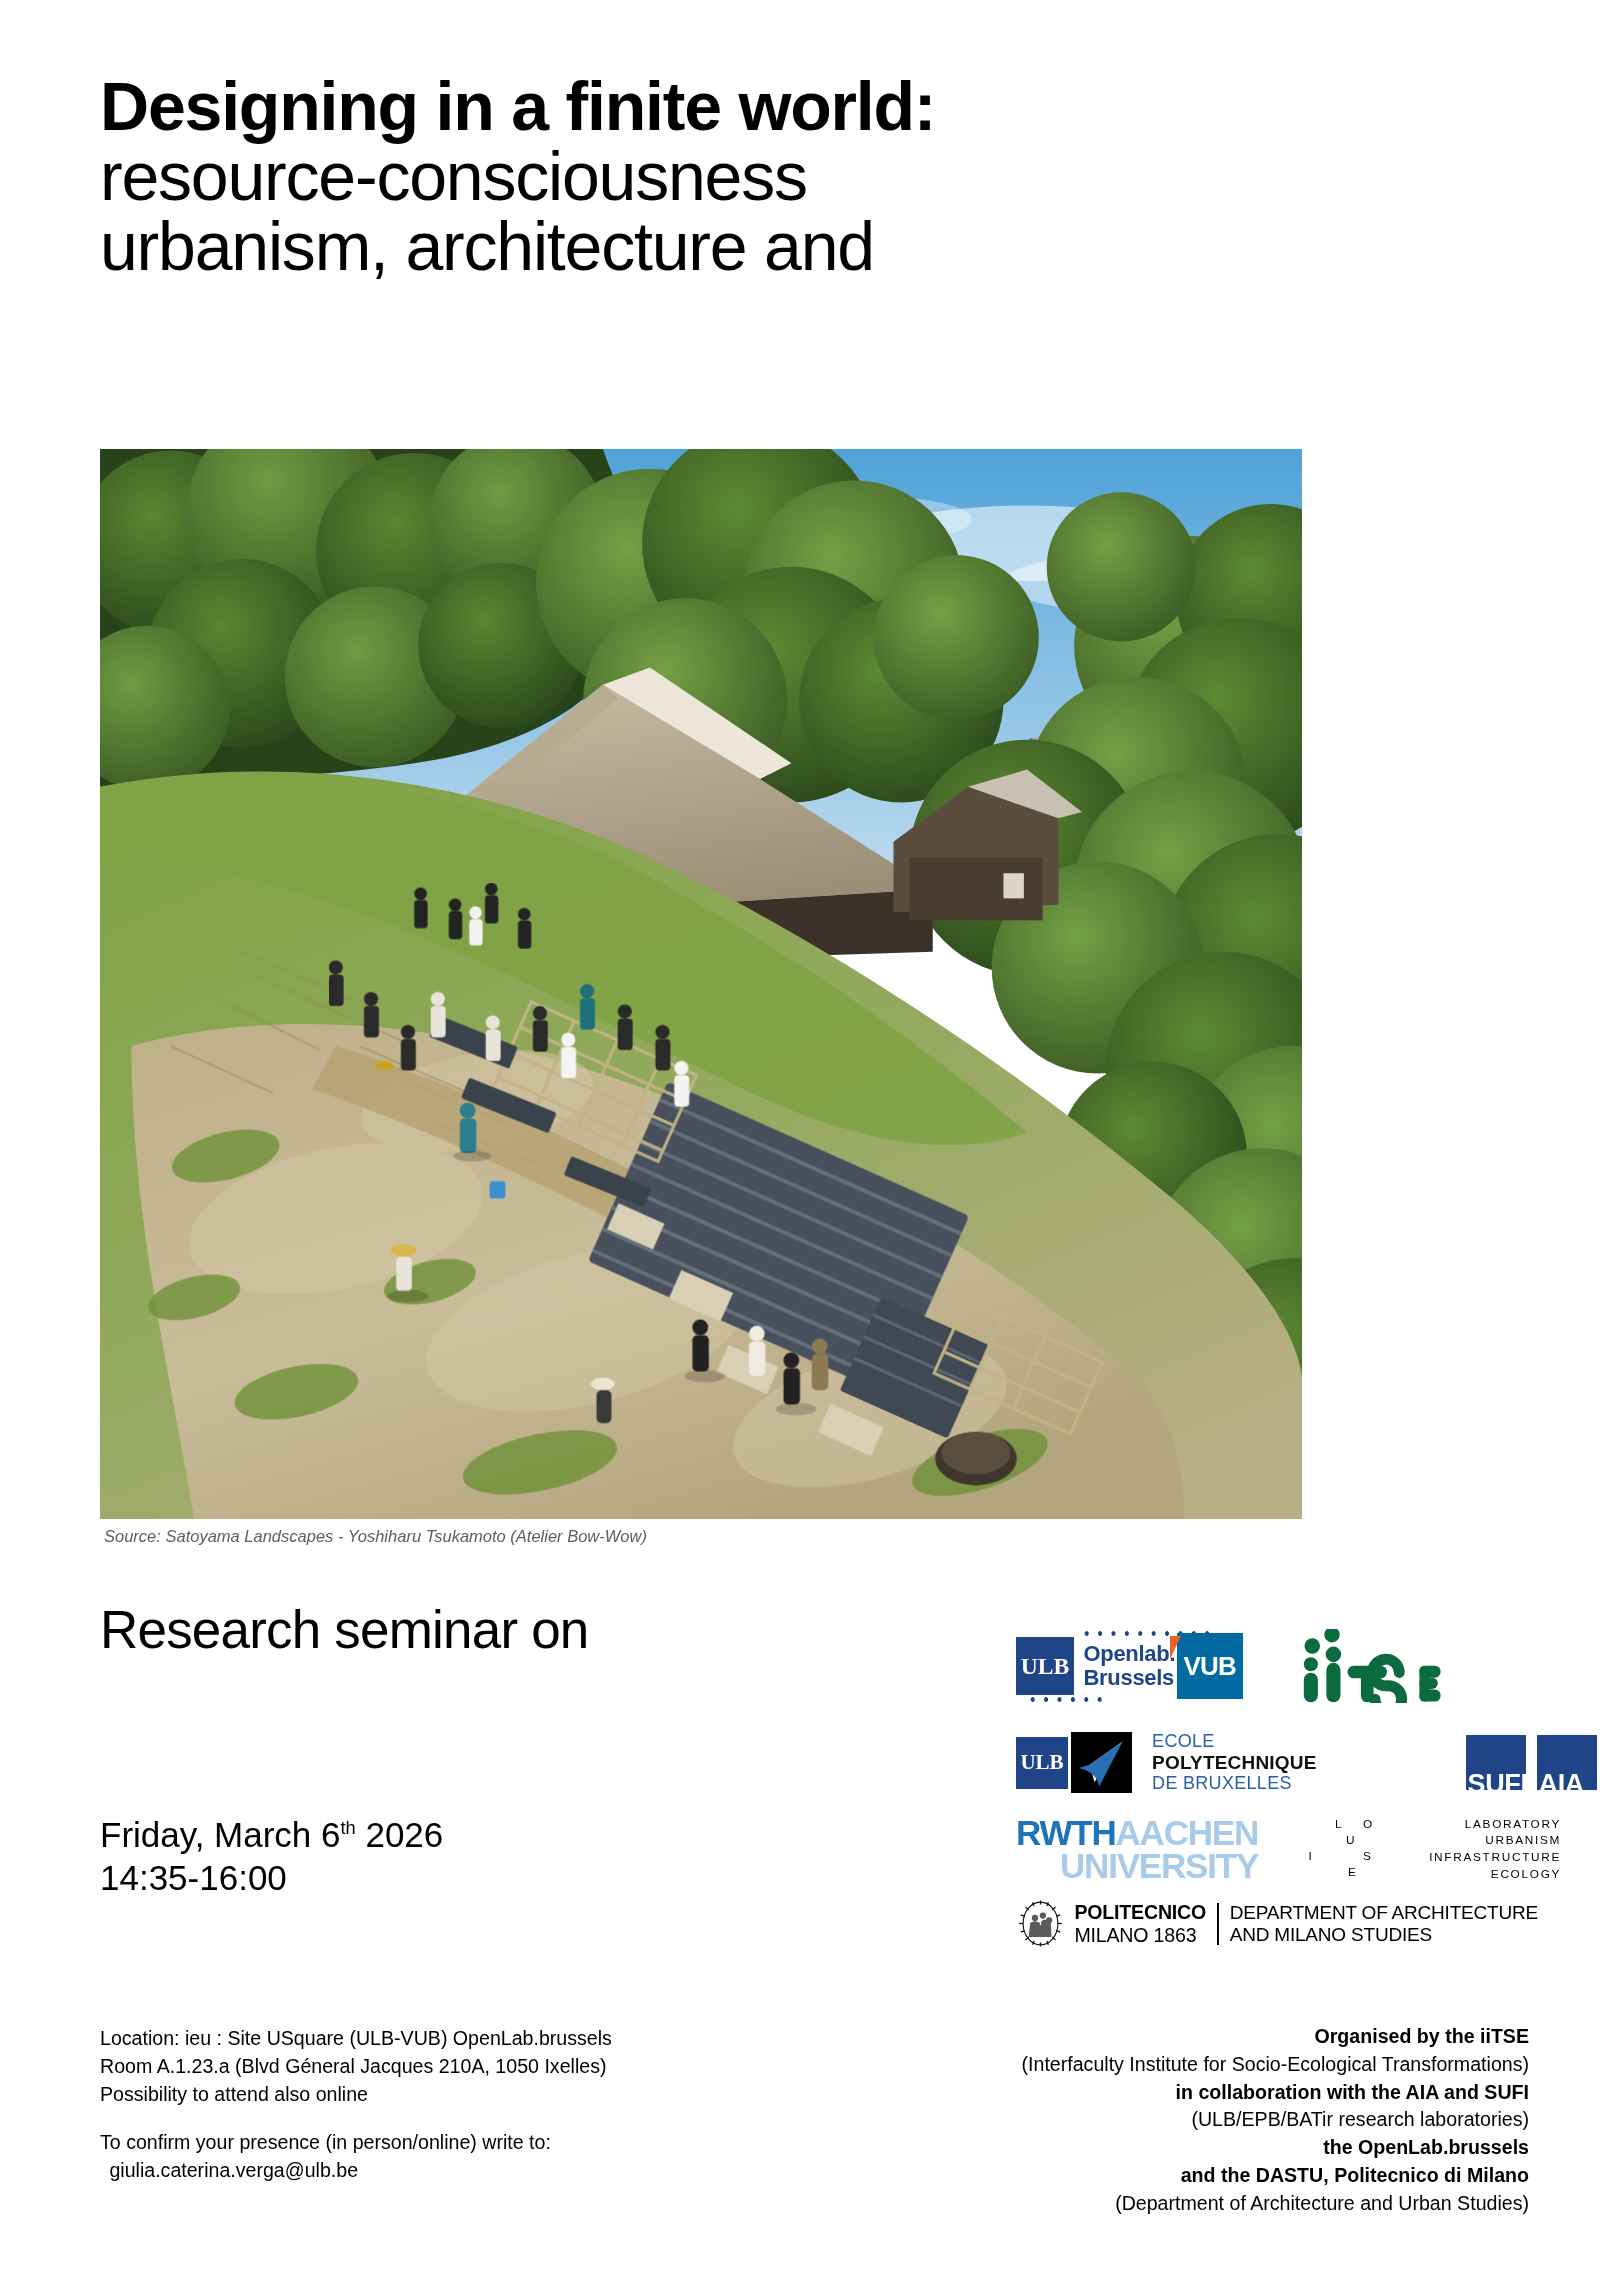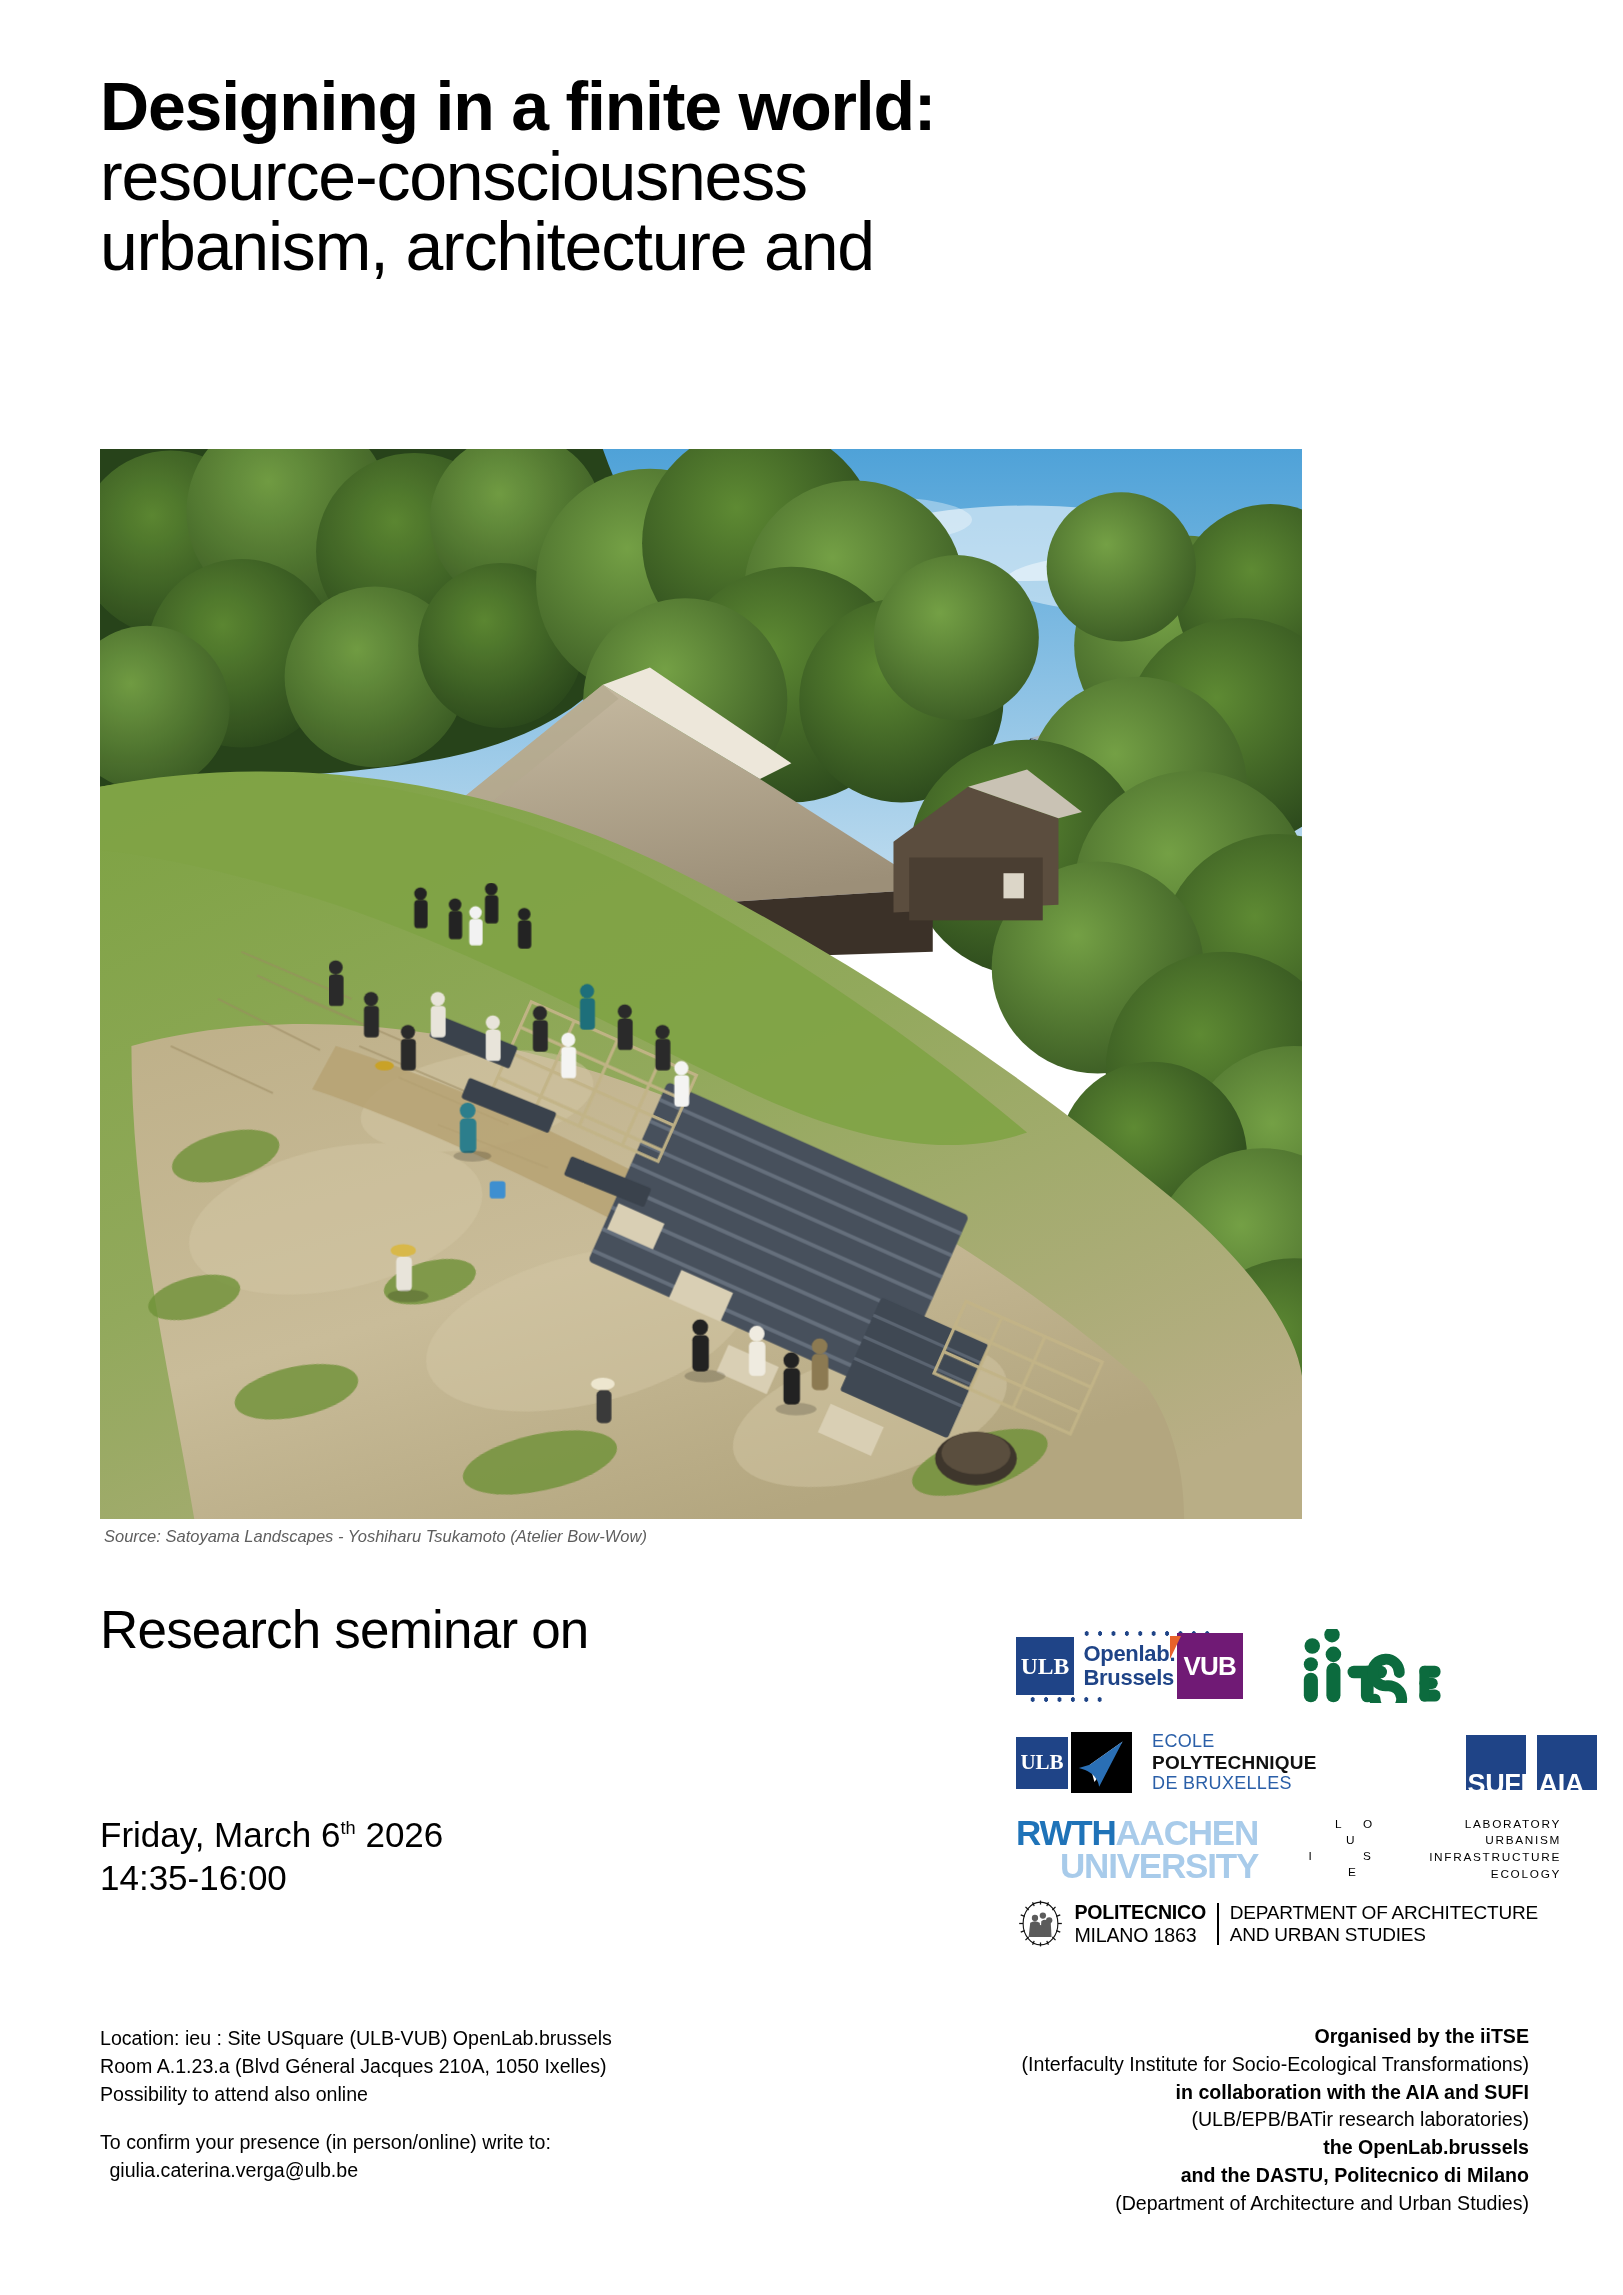--- a/index.html
+++ b/index.html
@@ -68,21 +68,21 @@
     background-size: 13.4px 4.7px; background-repeat: repeat-x;
   }
   .openlab .dots-top { top: 0; }
   .openlab .dots-bot { bottom: -1.6px; left: -50px; right: 71px; }
   .openlab-text {
     color: #1F4487; font-weight: bold; font-size: 22px; line-height: 1.07;
     letter-spacing: -0.3px;
   }
   
   .vub-sq {
-    width: 66px; height: 66px; background: #701a75; position: relative;
+    width: 66px; height: 66px; background: #0369a1; position: relative;
     display: flex; align-items: center; justify-content: center; margin-left: -3.1px;
   }
   .vub-sq .vub-txt {
     color: #fff; font-weight: bold; font-size: 26px; letter-spacing: -0.8px;
     font-family: "Liberation Sans", sans-serif; z-index: 2;
   }
   .vub-sq .vub-orange {
     position: absolute; left: -7px; top: 3.1px; width: 0; height: 0;
     border-left: 11px solid #E8622A; border-bottom: 23.6px solid transparent;
     z-index: 1;
@@ -577,21 +577,21 @@
         </g>
       </svg>
     </div>
     <div class="poli-text">
       <div class="poli-l1">POLITECNICO</div>
       <div class="poli-l2">MILANO 1863</div>
     </div>
     <div class="poli-div"></div>
     <div class="poli-dept">
       <div>DEPARTMENT OF ARCHITECTURE</div>
-      <div>AND URBAN STUDIES</div>
+      <div>AND MILANO STUDIES</div>
     </div>
   </div>
 </div>
 
 <div class="organiser">
   <div class="org-line b">Organised by the iiTSE</div>
   <div class="org-line">(Interfaculty Institute for Socio-Ecological Transformations)</div>
   <div class="org-line b">in collaboration with the AIA and SUFI</div>
   <div class="org-line">(ULB/EPB/BATir research laboratories)</div>
   <div class="org-line b">the OpenLab.brussels</div>

